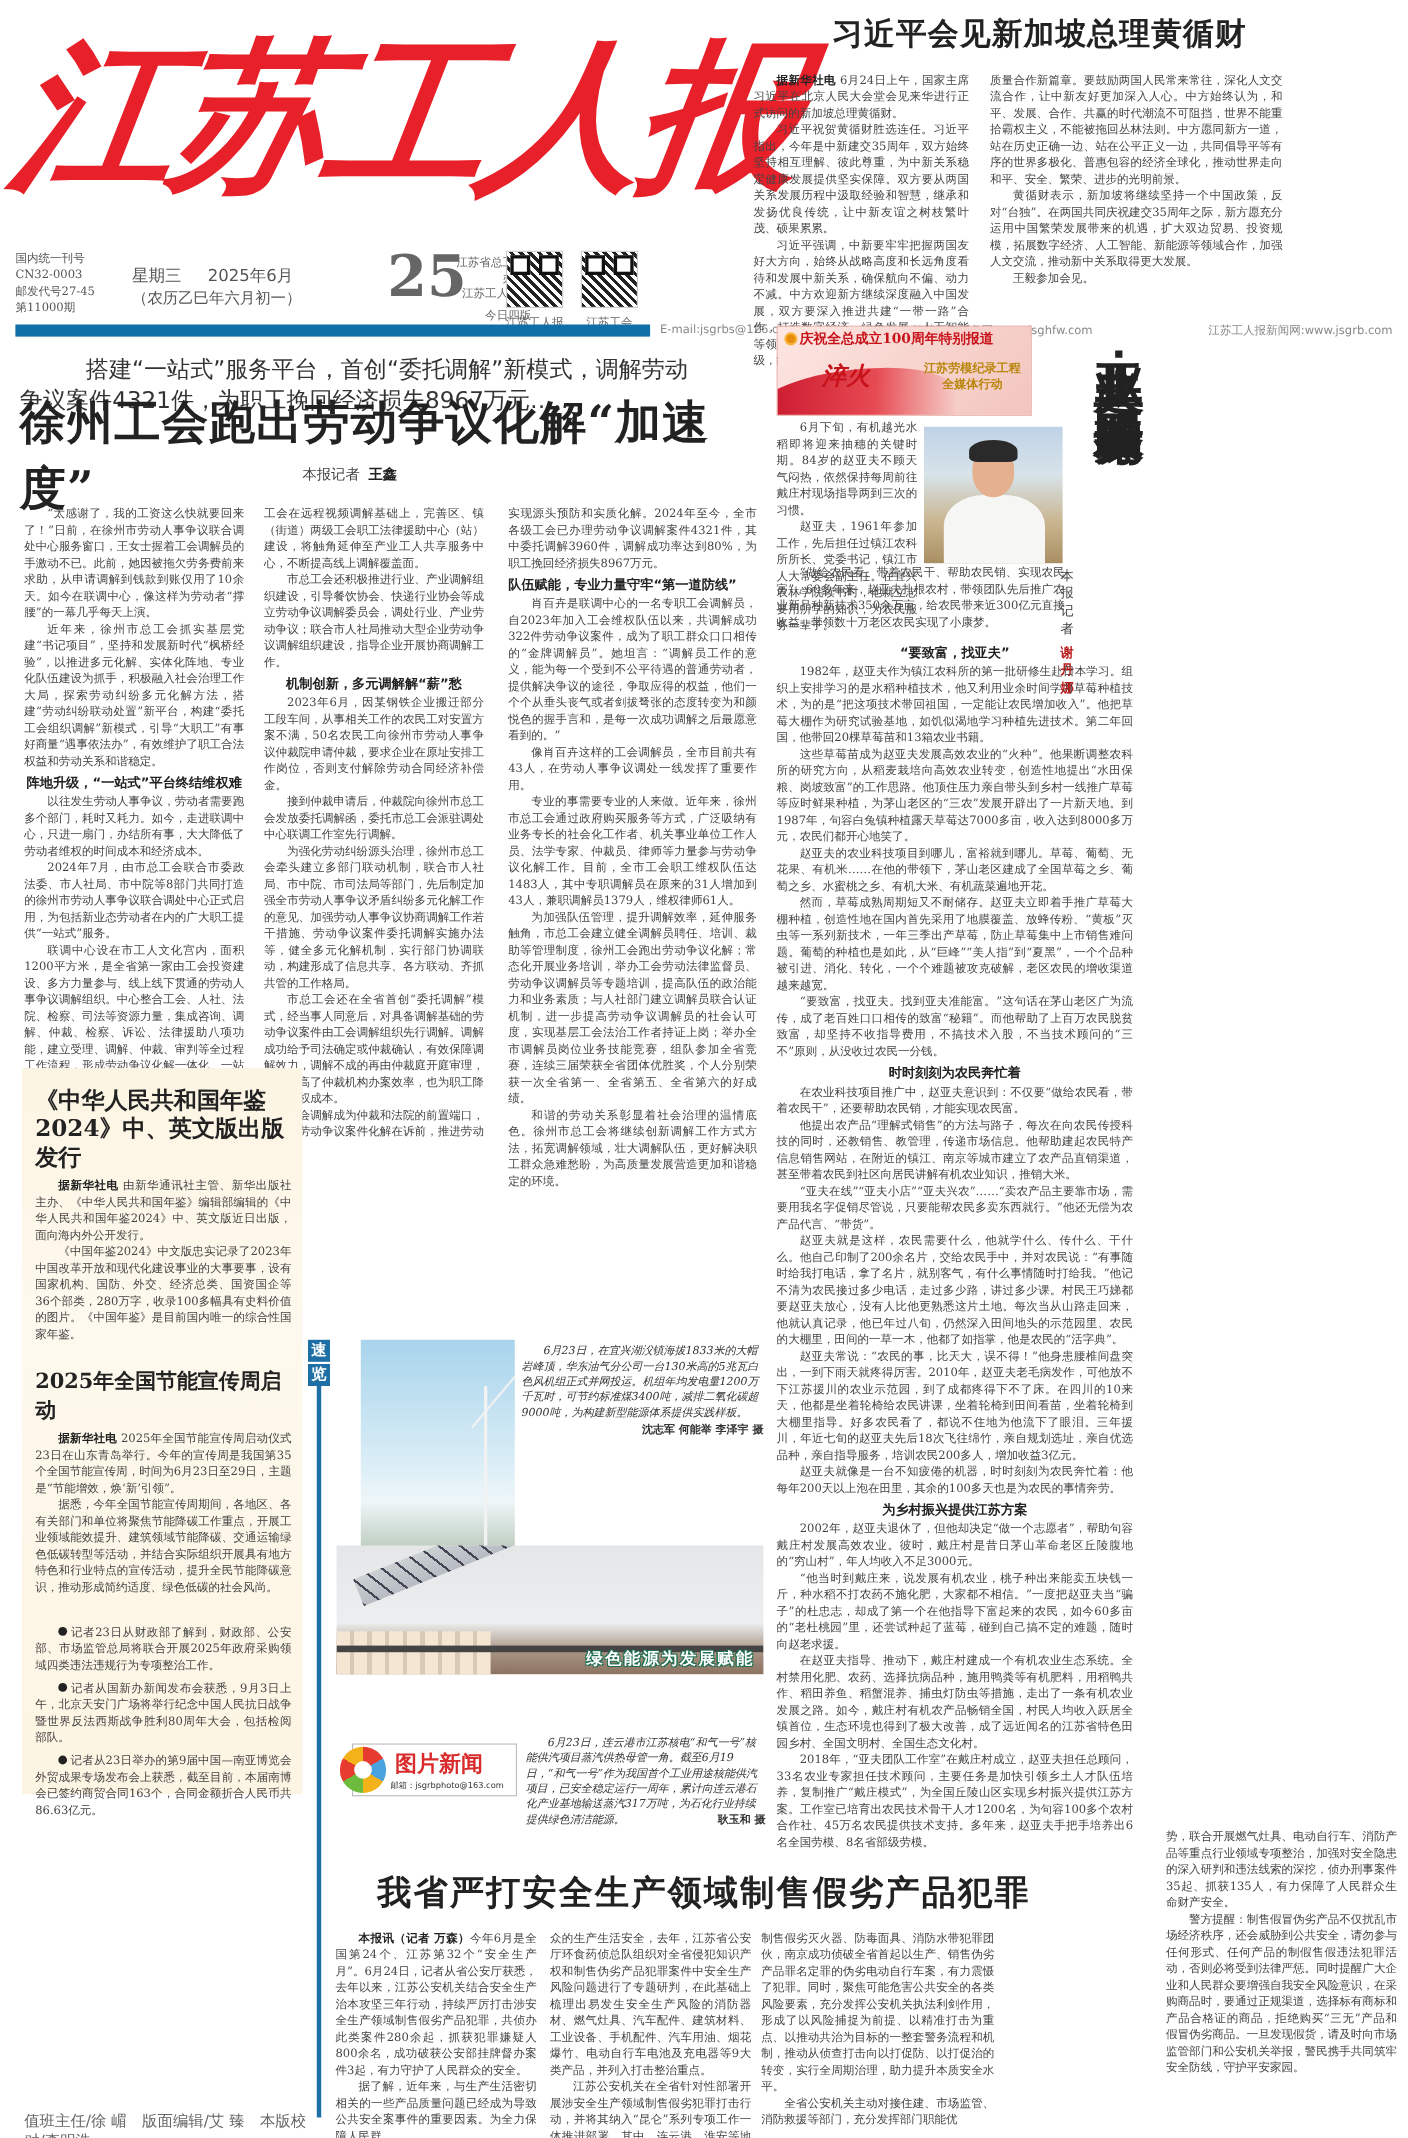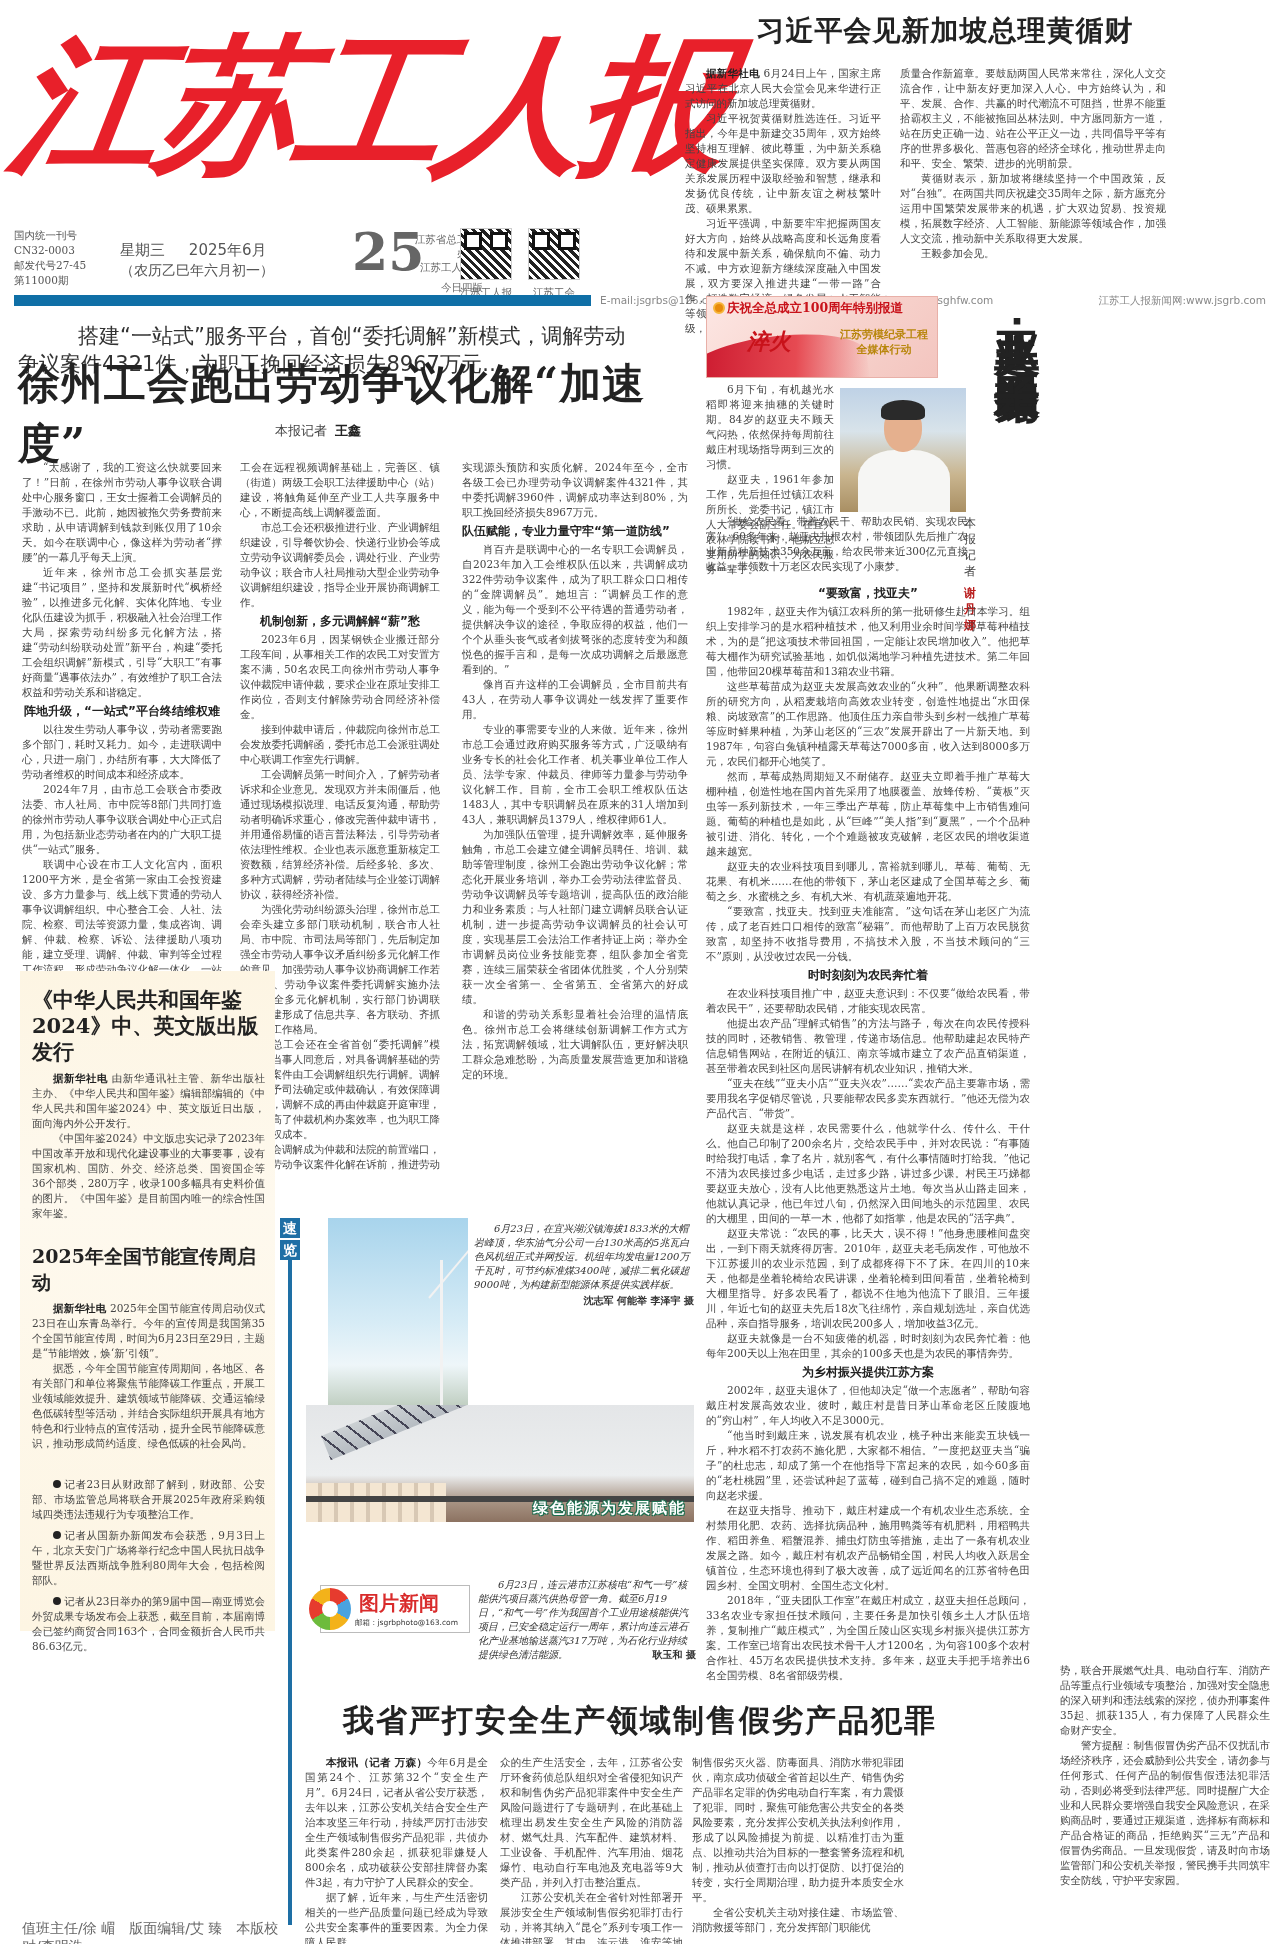--- a/index.html
+++ b/index.html
@@ -165,21 +165,20 @@
   <p>联调中心设在市工人文化宫内，面积1200平方米，是全省第一家由工会投资建设、多方力量参与、线上线下贯通的劳动人事争议调解组织。中心整合工会、人社、法院、检察、司法等资源力量，集成咨询、调解、仲裁、检察、诉讼、法律援助八项功能，建立受理、调解、仲裁、审判等全过程工作流程，形成劳动争议化解一体化、一站式服务。</p>
   <p>截至5月底，联调中心共调处劳动争议案件1058件，调处成功846件，提供法律援助278次，审结劳动争议仲裁案件822件，审结劳动争议诉讼案件493件，架起了政民沟通的“连心桥”。</p>
   <p>在县区，多样化的调解窗口同样在发挥作用。截至目前，全市县区联调中心建成率达到80%，云龙区和铜山区联调中心被评为国家级劳动人事争议金牌调解组织。贾汪、鼓楼区总</p>
 </div>
 <div class="abs txt xz-col" style="left:240px;">
   <p style="text-indent:0">工会在远程视频调解基础上，完善区、镇（街道）两级工会职工法律援助中心（站）建设，将触角延伸至产业工人共享服务中心，不断提高线上调解覆盖面。</p>
   <p>市总工会还积极推进行业、产业调解组织建设，引导餐饮协会、快递行业协会等成立劳动争议调解委员会，调处行业、产业劳动争议；联合市人社局推动大型企业劳动争议调解组织建设，指导企业开展协商调解工作。</p>
   <p class="sub center">机制创新，多元调解解“薪”愁</p>
   <p>2023年6月，因某钢铁企业搬迁部分工段车间，从事相关工作的农民工对安置方案不满，50名农民工向徐州市劳动人事争议仲裁院申请仲裁，要求企业在原址安排工作岗位，否则支付解除劳动合同经济补偿金。</p>
   <p>接到仲裁申请后，仲裁院向徐州市总工会发放委托调解函，委托市总工会派驻调处中心联调工作室先行调解。</p>
-  <p>工会调解员第一时间介入，了解劳动者诉求和企业意见。发现双方并未闹僵后，他通过现场模拟说理、电话反复沟通，帮助劳动者明确诉求重心，修改完善仲裁申请书，并用通俗易懂的语言普法释法，引导劳动者依法理性维权。企业也表示愿意重新核定工资数额，结算经济补偿。后经多轮、多次、多种方式调解，劳动者陆续与企业签订调解协议，获得经济补偿。</p>
   <p>为强化劳动纠纷源头治理，徐州市总工会牵头建立多部门联动机制，联合市人社局、市中院、市司法局等部门，先后制定加强全市劳动人事争议矛盾纠纷多元化解工作的意见、加强劳动人事争议协商调解工作若干措施、劳动争议案件委托调解实施办法等，健全多元化解机制，实行部门协调联动，构建形成了信息共享、各方联动、齐抓共管的工作格局。</p>
   <p>市总工会还在全省首创“委托调解”模式，经当事人同意后，对具备调解基础的劳动争议案件由工会调解组织先行调解。调解成功给予司法确定或仲裁确认，有效保障调解效力，调解不成的再由仲裁庭开庭审理，不仅提高了仲裁机构办案效率，也为职工降低了维权成本。</p>
   <p>工会调解成为仲裁和法院的前置端口，将大量劳动争议案件化解在诉前，推进劳动纠纷</p>
 </div>
 <div class="abs txt xz-col" style="left:462px;width:226px;">
   <p style="text-indent:0">实现源头预防和实质化解。2024年至今，全市各级工会已办理劳动争议调解案件4321件，其中委托调解3960件，调解成功率达到80%，为职工挽回经济损失8967万元。</p>
   <p class="sub">队伍赋能，专业力量守牢“第一道防线”</p>
   <p>肖百卉是联调中心的一名专职工会调解员，自2023年加入工会维权队伍以来，共调解成功322件劳动争议案件，成为了职工群众口口相传的“金牌调解员”。她坦言：“调解员工作的意义，能为每一个受到不公平待遇的普通劳动者，提供解决争议的途径，争取应得的权益，他们一个个从垂头丧气或者剑拔弩张的态度转变为和颜悦色的握手言和，是每一次成功调解之后最愿意看到的。”</p>
   <p>像肖百卉这样的工会调解员，全市目前共有43人，在劳动人事争议调处一线发挥了重要作用。</p>
   <p>专业的事需要专业的人来做。近年来，徐州市总工会通过政府购买服务等方式，广泛吸纳有业务专长的社会化工作者、机关事业单位工作人员、法学专家、仲裁员、律师等力量参与劳动争议化解工作。目前，全市工会职工维权队伍达1483人，其中专职调解员在原来的31人增加到43人，兼职调解员1379人，维权律师61人。</p>
@@ -210,22 +209,22 @@
   <p>6月下旬，有机越光水稻即将迎来抽穗的关键时期。84岁的赵亚夫不顾天气闷热，依然保持每周前往戴庄村现场指导两到三次的习惯。</p>
   <p>赵亚夫，1961年参加工作，先后担任过镇江农科所所长、党委书记，镇江市人大常委会副主任。在宜兴农林学院读书时，他就立志要用所学的知识，为农民服务一辈子。</p>
 </div>
 <div class="abs txt zhao-main" style="top:514px;">
   <p>“做给农民看、带着农民干、帮助农民销、实现农民富”，60多年来，赵亚夫扎根农村，带领团队先后推广农业新品种新技术350余万亩，给农民带来近300亿元直接收益，带领数十万老区农民实现了小康梦。</p>
 </div>
 <div class="abs txt zhao-wide">
   <p class="sub center">“要致富，找亚夫”</p>
   <p>1982年，赵亚夫作为镇江农科所的第一批研修生赴日本学习。组织上安排学习的是水稻种植技术，他又利用业余时间学习草莓种植技术，为的是“把这项技术带回祖国，一定能让农民增加收入”。他把草莓大棚作为研究试验基地，如饥似渴地学习种植先进技术。第二年回国，他带回20棵草莓苗和13箱农业书籍。</p>
   <p>这些草莓苗成为赵亚夫发展高效农业的“火种”。他果断调整农科所的研究方向，从稻麦栽培向高效农业转变，创造性地提出“水田保粮、岗坡致富”的工作思路。他顶住压力亲自带头到乡村一线推广草莓等应时鲜果种植，为茅山老区的“三农”发展开辟出了一片新天地。到1987年，句容白兔镇种植露天草莓达7000多亩，收入达到8000多万元，农民们都开心地笑了。</p>
+  <p>赵亚夫的农业科技项目到哪儿，富裕就到哪儿。草莓、葡萄、无花果、有机米……在他的带领下，茅山老区建成了全国草莓之乡、葡萄之乡、水蜜桃之乡、有机大米、有机蔬菜遍地开花。</p>
   <p>然而，草莓成熟周期短又不耐储存。赵亚夫立即着手推广草莓大棚种植，创造性地在国内首先采用了地膜覆盖、放蜂传粉、“黄板”灭虫等一系列新技术，一年三季出产草莓，防止草莓集中上市销售难问题。葡萄的种植也是如此，从“巨峰”“美人指”到“夏黑”，一个个品种被引进、消化、转化，一个个难题被攻克破解，老区农民的增收渠道越来越宽。</p>
-  <p>赵亚夫的农业科技项目到哪儿，富裕就到哪儿。草莓、葡萄、无花果、有机米……在他的带领下，茅山老区建成了全国草莓之乡、葡萄之乡、水蜜桃之乡、有机大米、有机蔬菜遍地开花。</p>
   <p>“要致富，找亚夫。找到亚夫准能富。”这句话在茅山老区广为流传，成了老百姓口口相传的致富“秘籍”。而他帮助了上百万农民脱贫致富，却坚持不收指导费用，不搞技术入股，不当技术顾问的“三不”原则，从没收过农民一分钱。</p>
   <p class="sub center">时时刻刻为农民奔忙着</p>
   <p>在农业科技项目推广中，赵亚夫意识到：不仅要“做给农民看，带着农民干”，还要帮助农民销，才能实现农民富。</p>
   <p>他提出农产品“理解式销售”的方法与路子，每次在向农民传授科技的同时，还教销售、教管理，传递市场信息。他帮助建起农民特产信息销售网站，在附近的镇江、南京等城市建立了农产品直销渠道，甚至带着农民到社区向居民讲解有机农业知识，推销大米。</p>
   <p>“亚夫在线”“亚夫小店”“亚夫兴农”……“卖农产品主要靠市场，需要用我名字促销尽管说，只要能帮农民多卖东西就行。”他还无偿为农产品代言、“带货”。</p>
   <p>赵亚夫就是这样，农民需要什么，他就学什么、传什么、干什么。他自己印制了200余名片，交给农民手中，并对农民说：“有事随时给我打电话，拿了名片，就别客气，有什么事情随时打给我。”他记不清为农民接过多少电话，走过多少路，讲过多少课。村民王巧娣都要赵亚夫放心，没有人比他更熟悉这片土地。每次当从山路走回来，他就认真记录，他已年过八旬，仍然深入田间地头的示范园里、农民的大棚里，田间的一草一木，他都了如指掌，他是农民的“活字典”。</p>
   <p>赵亚夫常说：“农民的事，比天大，误不得！”他身患腰椎间盘突出，一到下雨天就疼得厉害。2010年，赵亚夫老毛病发作，可他放不下江苏援川的农业示范园，到了成都疼得下不了床。在四川的10来天，他都是坐着轮椅给农民讲课，坐着轮椅到田间看苗，坐着轮椅到大棚里指导。好多农民看了，都说不住地为他流下了眼泪。三年援川，年近七旬的赵亚夫先后18次飞往绵竹，亲自规划选址，亲自优选品种，亲自指导服务，培训农民200多人，增加收益3亿元。</p>
   <p>赵亚夫就像是一台不知疲倦的机器，时时刻刻为农民奔忙着：他每年200天以上泡在田里，其余的100多天也是为农民的事情奔劳。</p>
   <p class="sub center">为乡村振兴提供江苏方案</p>
   <p>2002年，赵亚夫退休了，但他却决定“做一个志愿者”，帮助句容戴庄村发展高效农业。彼时，戴庄村是昔日茅山革命老区丘陵腹地的“穷山村”，年人均收入不足3000元。</p>

